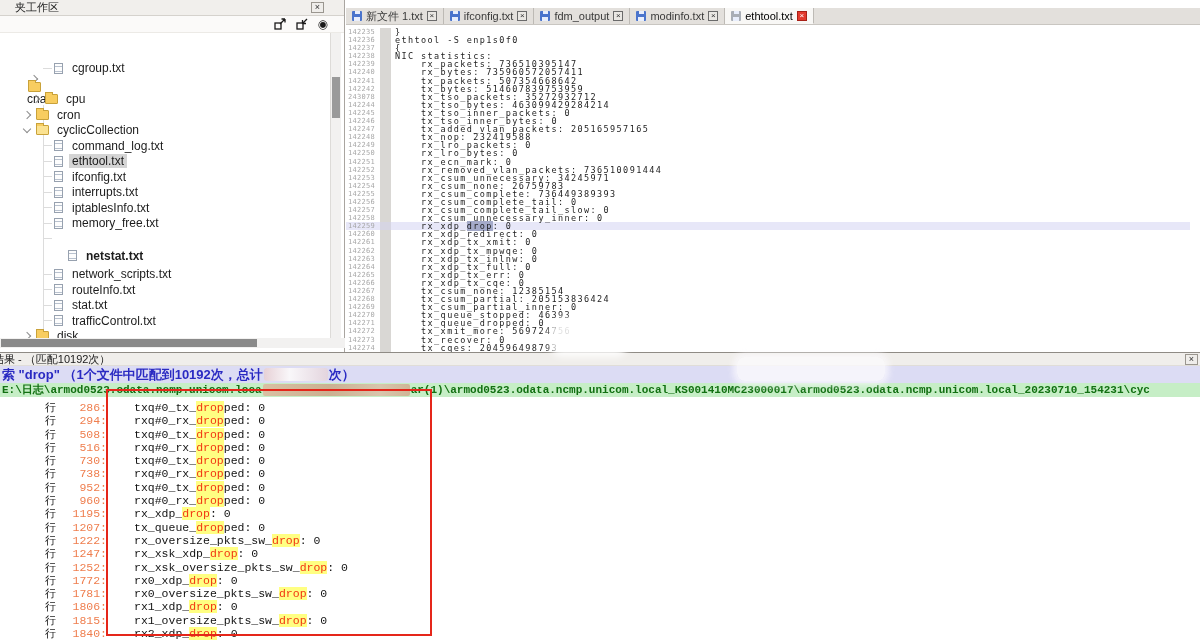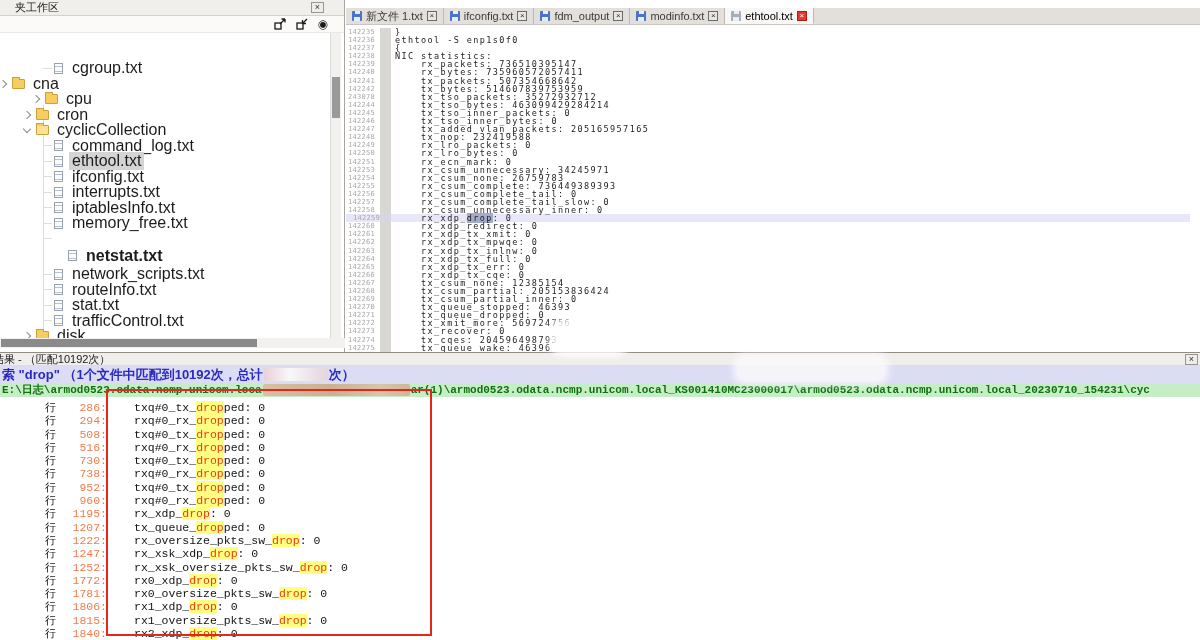--- a/index.html
+++ b/index.html
@@ -15,21 +15,21 @@
                     overflow:hidden; }
   .panel-titlebar .title { margin-left:-5px; white-space:nowrap; }
   .x-btn { margin-left:auto; width:13px; height:11px; border:1px solid #9a968f; background:#efedea;
            font-size:9px; line-height:9px; text-align:center; color:#333; cursor:default; }
   #tree-toolbar { height:17px; background:#fbfaf9; border-bottom:1px solid #eceae6;
                   display:flex; align-items:center; justify-content:flex-end; gap:10px; padding-right:16px; }
   #tree-toolbar svg { display:block; }
   .locate-glyph { font-size:12px; line-height:12px; color:#1a1a1a; }
 
   #tree-body { position:absolute; left:0; top:33px; width:330px; height:305px; overflow:hidden;
-               font-size:16px; color:#1c1c1c; }
+               font-size:12px; color:#1c1c1c; }
   .tree-guide { position:absolute; left:43px; width:1px; background:#dcdcdc; }
   .tree-row { position:absolute; left:0; height:15.5px; display:flex; align-items:center; white-space:nowrap; }
   .chev { width:6px; height:6px; border-right:1.6px solid #8c8c8c; border-bottom:1.6px solid #8c8c8c;
           display:inline-block; flex:0 0 auto; }
   .chev.collapsed { transform:rotate(-45deg); margin-right:6px; }
   .chev.expanded  { transform:rotate(45deg); margin-right:6px; margin-top:-3px; }
   .icon-folder { position:relative; width:13px; height:10px; background:#f8cd60; border:1px solid #c9a23a;
                  border-radius:1px; flex:0 0 auto; margin-right:5px; }
   .icon-folder::before { content:""; position:absolute; left:-1px; top:-3px; width:6px; height:2px;
                          background:#f8cd60; border:1px solid #c9a23a; border-bottom:none; }
@@ -63,21 +63,21 @@
   .tab.active .tab-close { background:#e23a2e; border-color:#a81f16; color:#fff; }
 
   #editor-body { position:absolute; left:0; top:17px; width:844px; height:335px; overflow:hidden;
                  background:#fff; padding-top:3px; }
   .eline { display:flex; height:8.1px; align-items:center; }
   .eline .gut { width:34px; flex:0 0 auto; padding-left:2px; font:7px/8.1px "DejaVu Sans Mono",monospace;
                 color:#a8a8a8; letter-spacing:0.3px; }
   .eline .strip { width:11px; height:8.1px; flex:0 0 auto; background:rgba(118,112,102,.28); margin-right:4px; }
   .eline .txt { font:8.5px/8.1px "DejaVu Sans Mono",monospace; letter-spacing:1.4px; white-space:pre;
                 color:#1d1d1d; }
-  .eline.cur { background:#e7e7f8;text-align:right; }
+  .eline.cur { background:#e7e7f8; }
   .eline.cur .strip { background:rgba(118,112,102,.15); }
   .word-sel { background:#a4aac9; }
 
   
   #results-panel { position:absolute; left:0; top:352px; width:1200px; height:288px; background:#fff;
                    border-top:1px solid #8f8b85; }
   #results-titlebar { height:13px; background:#f0eeeb; border-bottom:1px solid #e0ddd8; display:flex;
                       align-items:center; font-size:11px; color:#1a1a1a; overflow:hidden; }
   #results-titlebar .title { margin-left:-7px; white-space:nowrap; }
   #results-titlebar .x-btn { margin-right:2px; }
@@ -134,21 +134,21 @@
       </span>
       <span class="locate-glyph">◉</span>
     </div>
     <div id="tree-body">
         <div class="tree-guide" style="top: 72px; height: 225px;"></div>
         <span class="file-stub" style="top: 34.75px;"></span>
         <div class="tree-row" style="top: 27.25px; padding-left: 54px;">
           <span class="icon-file"></span>
           <span class="tree-label">cgroup.txt</span>
         </div>
-        <div class="tree-row" style="top: 42.75px; ">
+        <div class="tree-row" style="top: 42.75px; padding-left: 24px; flex-direction: column;">
           <span class="chev collapsed"></span>
           <span class="icon-folder"></span>
           <span class="tree-label">cna</span>
         </div>
         <div class="tree-row" style="top: 58.25px; padding-left: 33px;">
           <span class="chev collapsed"></span>
           <span class="icon-folder"></span>
           <span class="tree-label">cpu</span>
         </div>
         <div class="tree-row" style="top: 73.75px; padding-left: 24px;">
@@ -336,20 +336,25 @@
         </div>
         <div class="eline">
           <span class="gut">142250</span>
           <span class="strip"></span>
           <span class="txt">    rx_lro_bytes: 0</span>
         </div>
         <div class="eline">
           <span class="gut">142251</span>
           <span class="strip"></span>
           <span class="txt">    rx_ecn_mark: 0</span>
+        </div>
+        <div class="eline">
+          <span class="gut">142252</span>
+          <span class="strip"></span>
+          <span class="txt">    rx_removed_vlan_packets: 736510091444</span>
         </div>
         <div class="eline">
           <span class="gut">142253</span>
           <span class="strip"></span>
           <span class="txt">    rx_csum_unnecessary: 34245971</span>
         </div>
         <div class="eline">
           <span class="gut">142254</span>
           <span class="strip"></span>
           <span class="txt">    rx_csum_none: 26759783</span>

